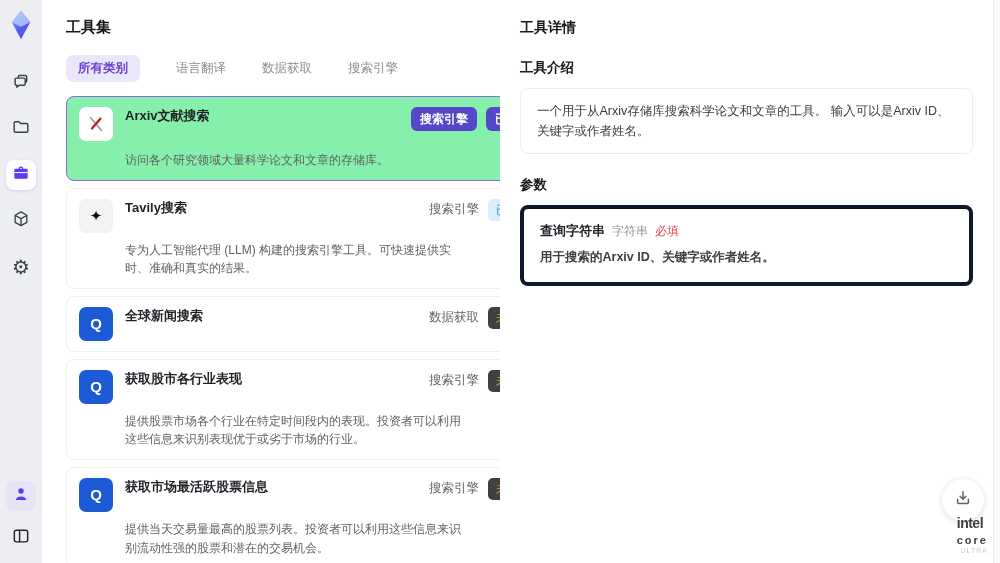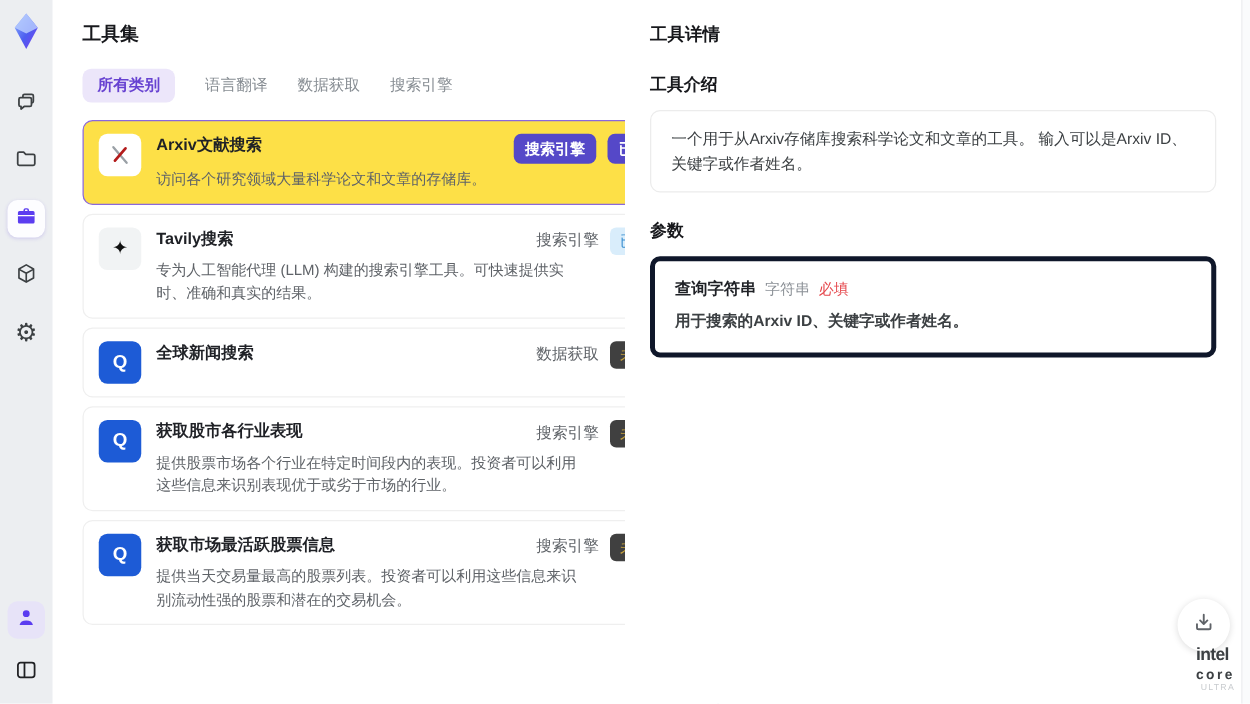--- a/index.html
+++ b/index.html
@@ -27,51 +27,51 @@
   .rail-btn.user-active { background:#e7e3f8; }
   .gear-glyph { font-size:20px; line-height:1; color:#3c4043; }
 
   
   .list-panel {
     position:absolute; left:42px; top:0; bottom:0; width:533px;
     background:#fff; border-right:1px solid #e7e9ec;
     padding:18px 21px 0 24px;
   }
   .list-title { font-size:15px; font-weight:bold; color:#17181c; margin-bottom:18px; }
-  .tabs { display:flex; align-items:center; gap:24px; margin-bottom:14px; }
+  .tabs { display:flex; align-items:center; gap:36px; margin-bottom:14px; }
   .tab { font-size:12.5px; color:#878d93; cursor:pointer; padding:5px 0; white-space:nowrap; }
   .tab.active {
     color:#6742d1; background:#ece6fa; padding:5px 12px; border-radius:7px; font-weight:bold;
   }
   .cards { display:flex; flex-direction:column; gap:7px; }
   .card {
     background:#fff; border:1px solid #efefef; border-radius:8px;
     padding:10px 12px; display:flex; gap:12px; cursor:pointer;
   }
-  .card.selected { background:#fde047; border:1.5px solid #8a68dd; }
+  .card.selected { background:#86efac; border:1.5px solid #8a68dd; }
   .tool-icon {
     width:34px; height:34px; border-radius:7px; flex:none;
     display:flex; align-items:center; justify-content:center; overflow:hidden;
   }
   .tool-icon.white { background:#fff; }
   .tool-icon.gray { background:#f1f3f4; }
   .tool-icon.blue { background:#1d5bd6; }
   .tool-icon svg { width:22px; height:22px; }
   .tavily-glyph { font-size:15px; color:#111; line-height:1; }
   .blueq-glyph { color:#fff; font-size:15px; font-weight:bold; line-height:1; }
   .card-body { flex:1; min-width:0; }
   .card-head { display:flex; align-items:flex-start; }
   .card-name { font-size:13px; font-weight:bold; color:#1f2126; line-height:1.45; }
   .card-right { margin-left:auto; display:flex; align-items:center; gap:9px; white-space:nowrap; padding-left:8px; }
   .cat-text { font-size:12.5px; color:#5f6368; }
   .badge { font-size:12px; padding:2px 8px; border-radius:5px; line-height:1.5; }
   .badge.solid { background:#5548c8; color:#fff; font-weight:bold; padding:3px 9px; border-radius:6px; }
   .badge.blue  { background:#d9edfb; color:#3a8fd0; }
   .badge.yellow{ background:#404040; color:#c7a23c; }
-  .card-desc { font-size:12px; color:#5f6368; line-height:1.55; margin-top:3px; padding-right:74px; }
+  .card-desc { font-size:12px; color:#5f6368; line-height:1.55; margin-top:20px; padding-right:74px; }
   .card.selected .card-desc { padding-right:0; }
 
   
   .scrollbar { position:absolute; right:9px; top:86px; bottom:14px; width:9px; }
   .sb-arrow { position:absolute; left:2px; width:0; height:0; border-left:3.5px solid transparent; border-right:3.5px solid transparent; }
   .sb-up { top:0; border-bottom:5px solid #5f6368; }
   .sb-down { bottom:0; border-top:5px solid #5f6368; }
   .sb-thumb { position:absolute; left:1px; top:10px; width:7px; height:138px; background:#c0c3c7; border-radius:4px; }
 
   

